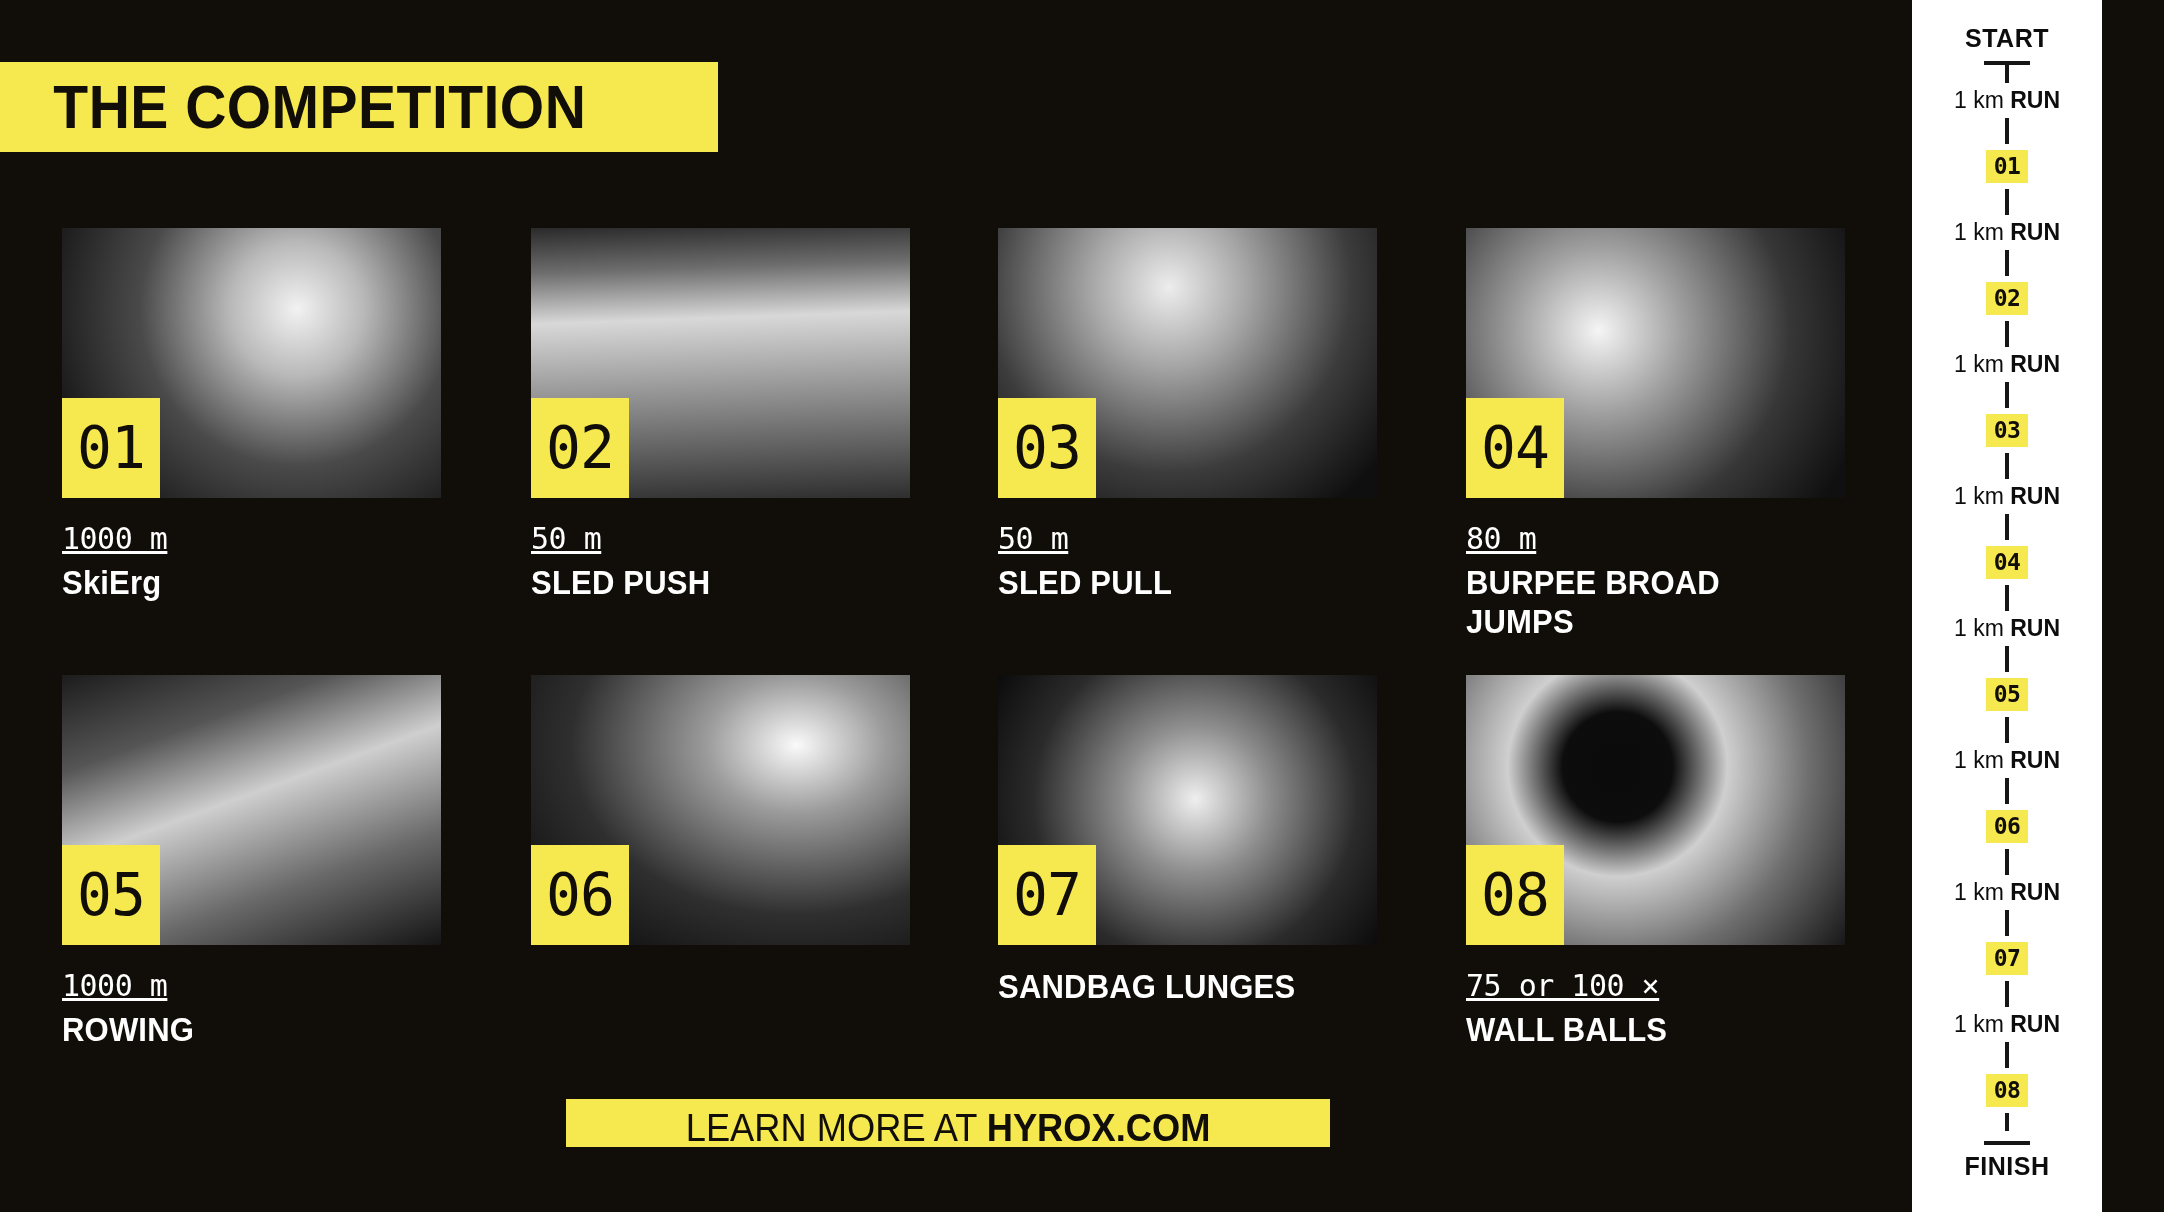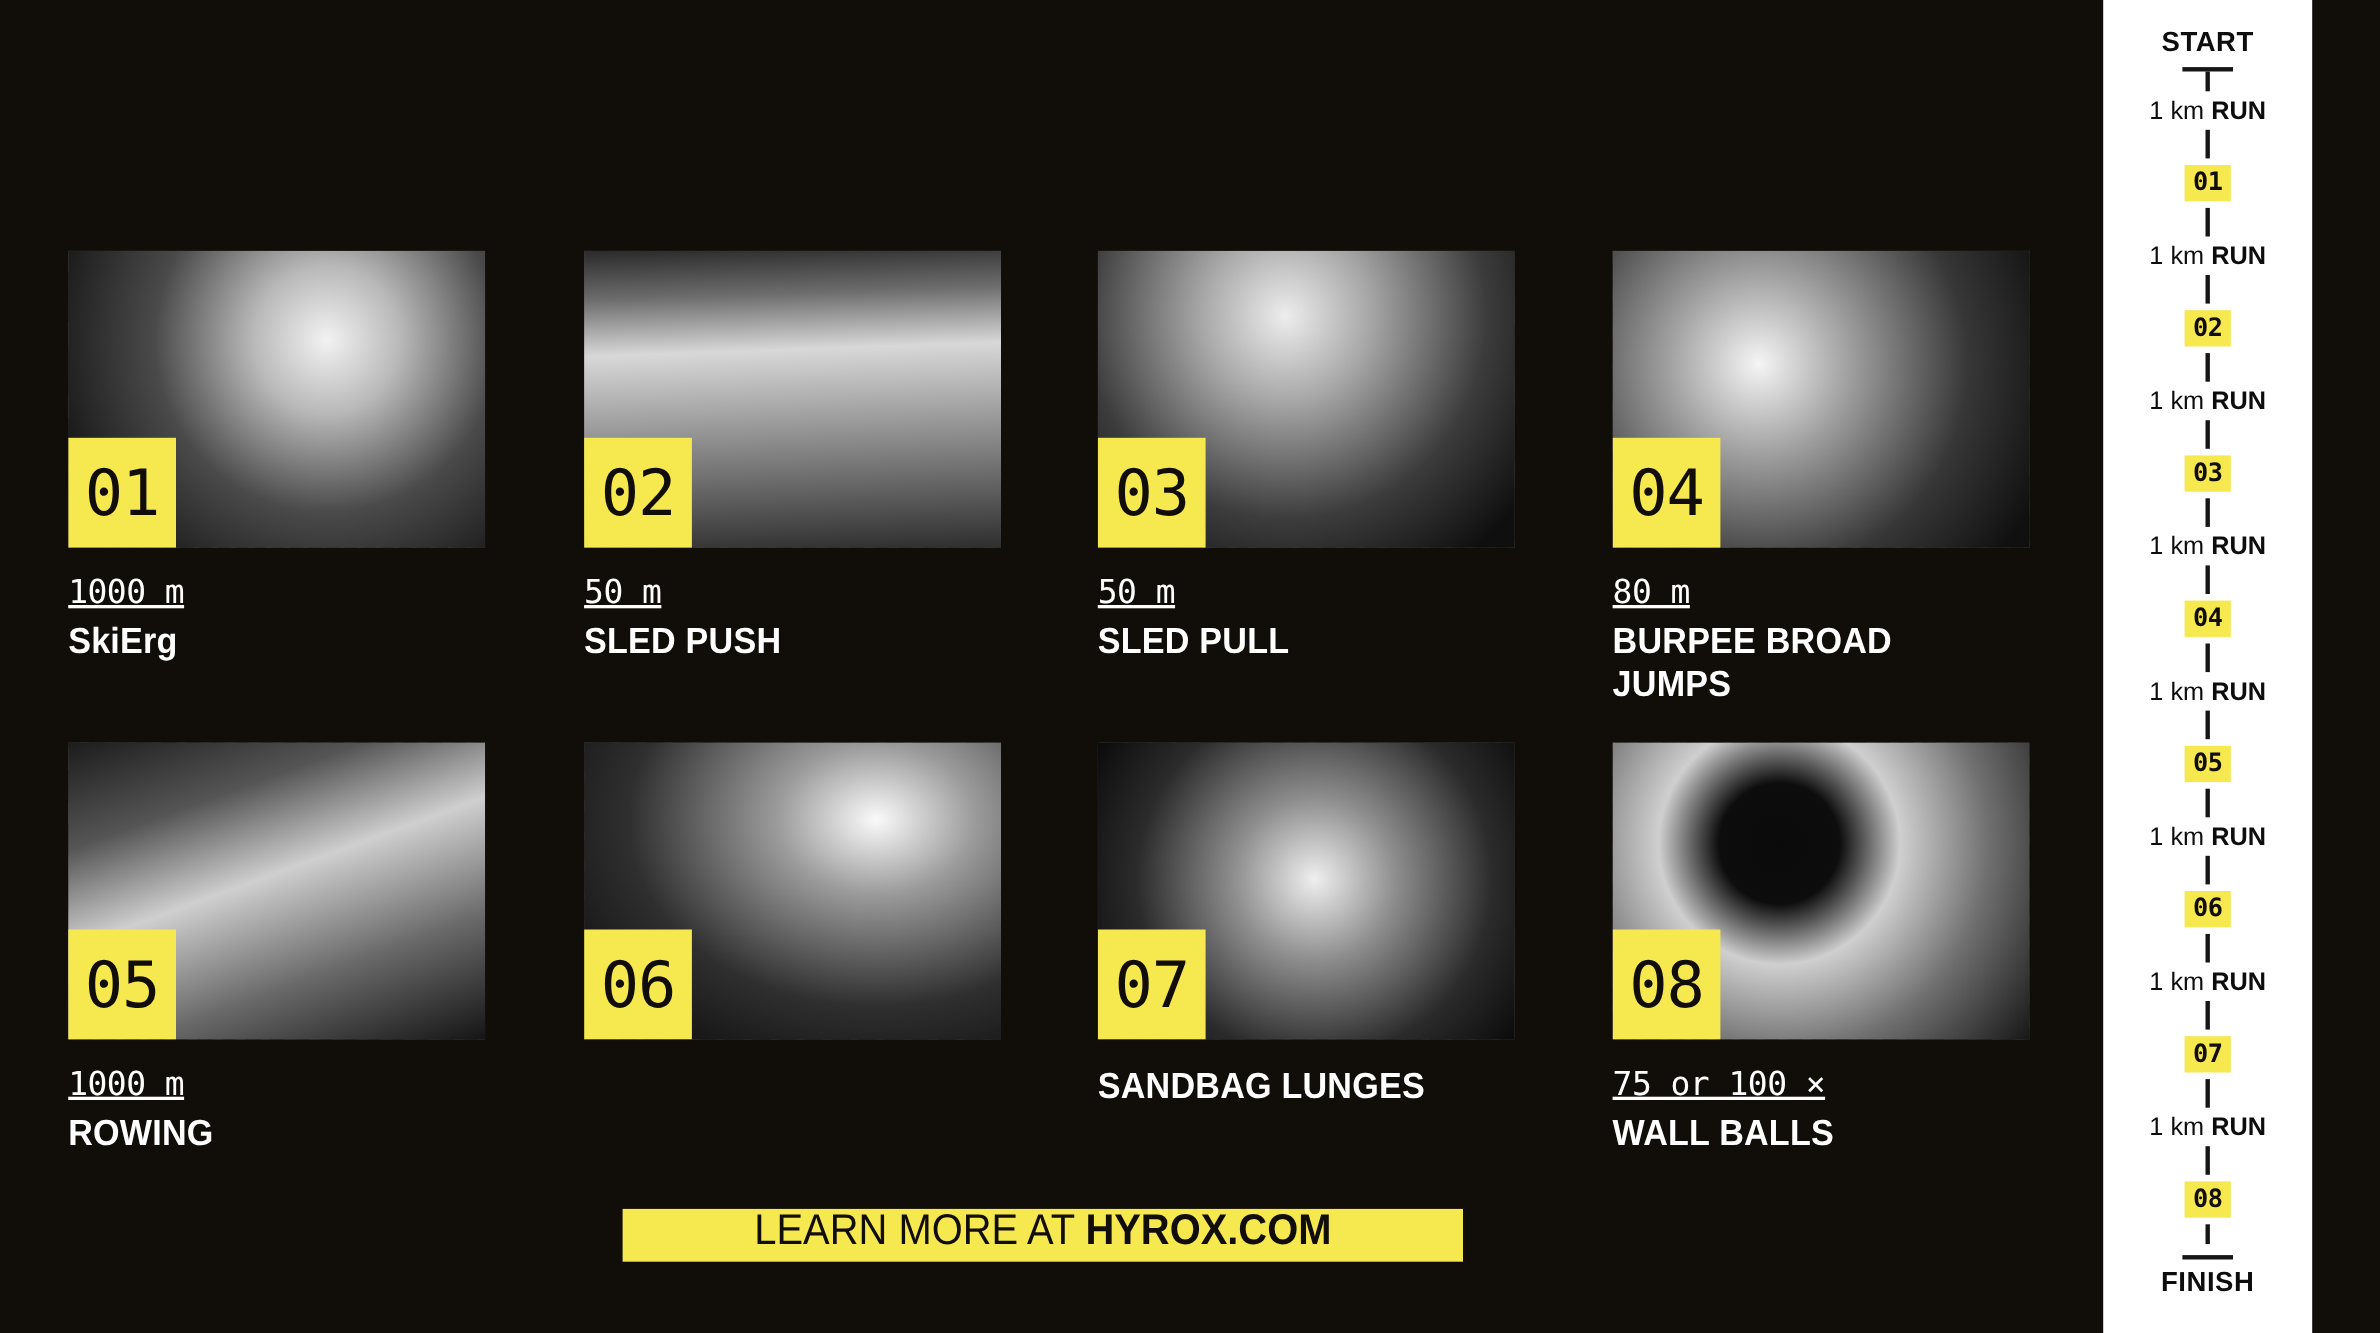--- a/index.html
+++ b/index.html
@@ -94,21 +94,21 @@
     transform:scaleX(0.94);
     transform-origin:left top;
   }
 
   
   #cta-banner{
     position:absolute;
     left:566px; top:1099px;
     width:764px; height:48px;
     background:#F6E84F;
-    display:flex; align-items:flex-start; justify-content:center;
+    display:flex; align-items:flex-end; justify-content:center;
   }
   #cta-text{
     font-size:39px;
     color:#110D08;
     line-height:1;
     white-space:nowrap;
     transform:scaleX(0.93);
   }
   #cta-text .light{ font-weight:400; }
   #cta-text .bold{ font-weight:bold; }
@@ -167,20 +167,23 @@
     letter-spacing:-0.5px;
   }
   .tl-gap6{ height:6px; }
   .tl-gap9{ height:9px; }
 </style>
 </head>
 <body>
 
 <div id="page">
 
+  <div id="title-banner">
+    <div id="title-text">THE COMPETITION</div>
+  </div>
 
   <div id="grid">
       <div class="card" style="left: 0px; top: 0px;">
         <div class="card-media">
           <div class="photo" style="background: radial-gradient(circle at 62% 30%, rgb(242, 242, 242) 0%, rgb(185, 185, 185) 22%, rgb(74, 74, 74) 52%, rgb(19, 19, 19) 88%), repeating-linear-gradient(104deg, rgba(255, 255, 255, 0.2) 0px, rgba(255, 255, 255, 0.2) 5px, rgba(0, 0, 0, 0.55) 5px, rgba(0, 0, 0, 0.55) 16px);"></div>
           <div class="num-badge">
             <span>01</span>
           </div>
         </div>
         <div class="card-meta">

